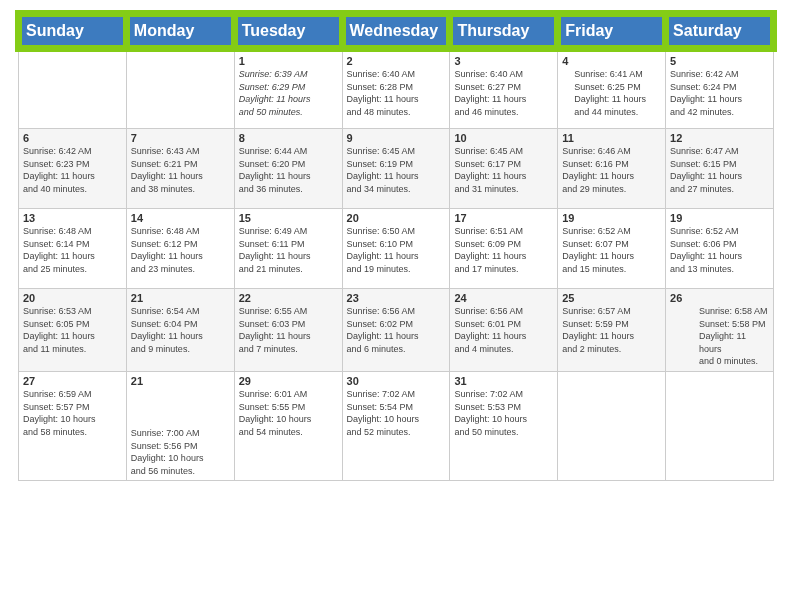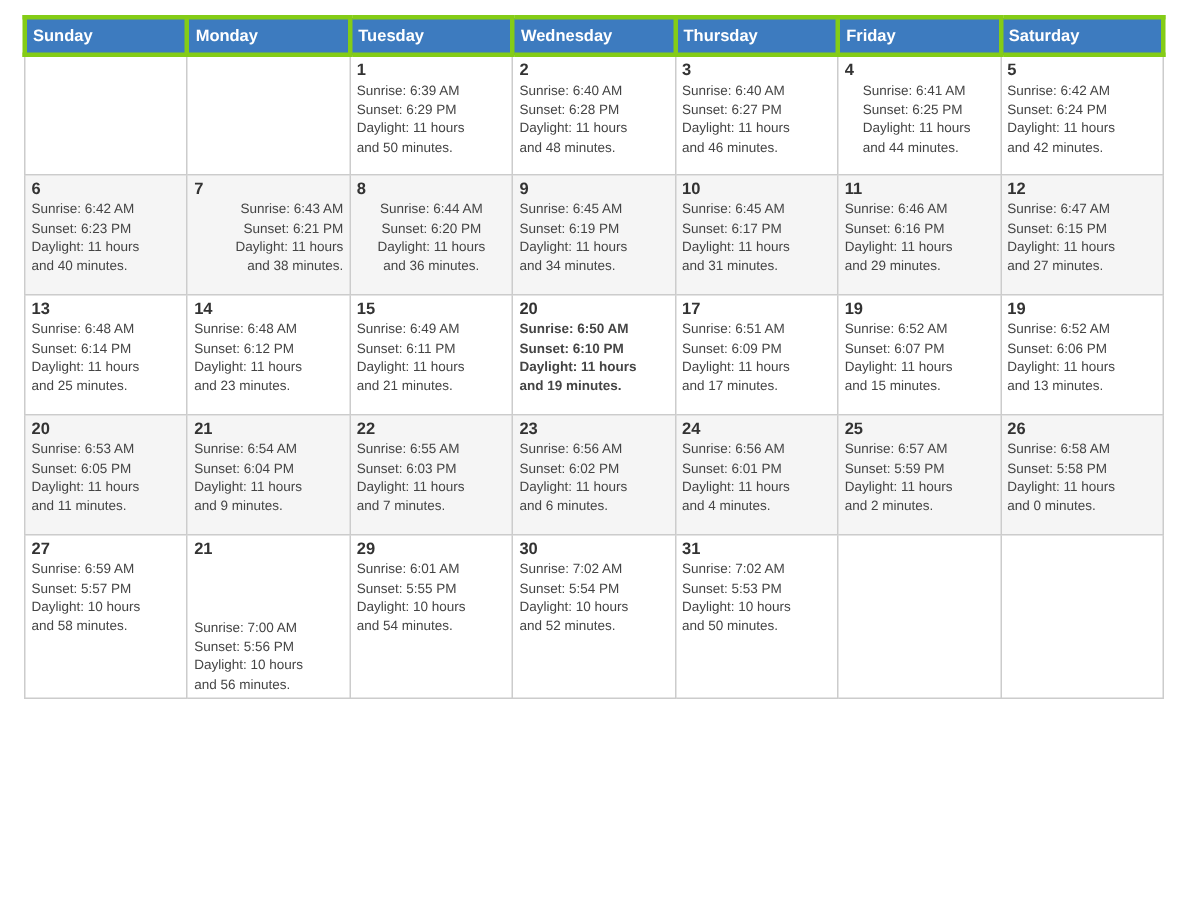--- a/index.html
+++ b/index.html
@@ -39,25 +39,25 @@
       color: #333;
     }
     .calendar-table {
       width: 100%;
       border-collapse: collapse;
       table-layout: fixed;
     }
     .calendar-table th {
       background-color: #3d7bbf;
       color: #fff;
-      font-size: 11px;
+      font-size: 16px;
       font-weight: bold;
       padding: 5px 4px;
       text-align: left;
-      border: 3px solid #84cc16;
+      border: 7px solid #84cc16;
     }
     .calendar-table td {
       border: 1px solid #ccc;
       vertical-align: top;
       padding: 3px 4px;
       font-size: 9.5px;
       color: #333;
       height: 80px;
       background: #fff;
     }
@@ -95,21 +95,21 @@
           <th>Friday</th>
           <th>Saturday</th>
         </tr>
     </thead>
     <tbody id="calendar-body">
     <tr>
           <td class="empty-cell"></td>
           <td class="empty-cell"></td>
           <td>
             <span class="day-number">1</span>
-            <div class="day-info" style="white-space: pre-line;">Sunrise: 6:39 AM
+            <div class="day-info" style="white-space: pre-line; font-style: italic;">Sunrise: 6:39 AM
 Sunset: 6:29 PM
 Daylight: 11 hours
 and 50 minutes.</div>
           </td>
           <td>
             <span class="day-number">2</span>
             <div class="day-info" style="white-space: pre-line;">Sunrise: 6:40 AM
 Sunset: 6:28 PM
 Daylight: 11 hours
 and 48 minutes.</div>
@@ -139,28 +139,28 @@
         <tr>
           <td>
             <span class="day-number">6</span>
             <div class="day-info" style="white-space: pre-line;">Sunrise: 6:42 AM
 Sunset: 6:23 PM
 Daylight: 11 hours
 and 40 minutes.</div>
           </td>
           <td>
             <span class="day-number">7</span>
-            <div class="day-info" style="white-space: pre-line; text-align: right;">Sunrise: 6:43 AM
+            <div class="day-info" style="white-space: pre-line;">Sunrise: 6:43 AM
 Sunset: 6:21 PM
 Daylight: 11 hours
 and 38 minutes.</div>
           </td>
           <td>
             <span class="day-number">8</span>
-            <div class="day-info" style="white-space: pre-line; text-align: center;">Sunrise: 6:44 AM
+            <div class="day-info" style="white-space: pre-line;">Sunrise: 6:44 AM
 Sunset: 6:20 PM
 Daylight: 11 hours
 and 36 minutes.</div>
           </td>
           <td>
             <span class="day-number">9</span>
             <div class="day-info" style="white-space: pre-line;">Sunrise: 6:45 AM
 Sunset: 6:19 PM
 Daylight: 11 hours
 and 34 minutes.</div>
@@ -204,21 +204,21 @@
           </td>
           <td>
             <span class="day-number">15</span>
             <div class="day-info" style="white-space: pre-line;">Sunrise: 6:49 AM
 Sunset: 6:11 PM
 Daylight: 11 hours
 and 21 minutes.</div>
           </td>
           <td>
             <span class="day-number">20</span>
-            <div class="day-info" style="white-space: pre-line; font-weight: bold;">Sunrise: 6:50 AM
+            <div class="day-info" style="white-space: pre-line;">Sunrise: 6:50 AM
 Sunset: 6:10 PM
 Daylight: 11 hours
 and 19 minutes.</div>
           </td>
           <td>
             <span class="day-number">17</span>
             <div class="day-info" style="white-space: pre-line;">Sunrise: 6:51 AM
 Sunset: 6:09 PM
 Daylight: 11 hours
 and 17 minutes.</div>
@@ -276,21 +276,21 @@
           </td>
           <td>
             <span class="day-number">25</span>
             <div class="day-info" style="white-space: pre-line;">Sunrise: 6:57 AM
 Sunset: 5:59 PM
 Daylight: 11 hours
 and 2 minutes.</div>
           </td>
           <td>
             <span class="day-number">26</span>
-            <div class="day-info" style="white-space: pre-line;">Sunrise: 6:58 AM
+            <div class="day-info" style="white-space: pre-line; margin-left: 29px;">Sunrise: 6:58 AM
 Sunset: 5:58 PM
 Daylight: 11 hours
 and 0 minutes.</div>
           </td>
         </tr>
         <tr>
           <td>
             <span class="day-number">27</span>
             <div class="day-info" style="white-space: pre-line;">Sunrise: 6:59 AM
 Sunset: 5:57 PM

